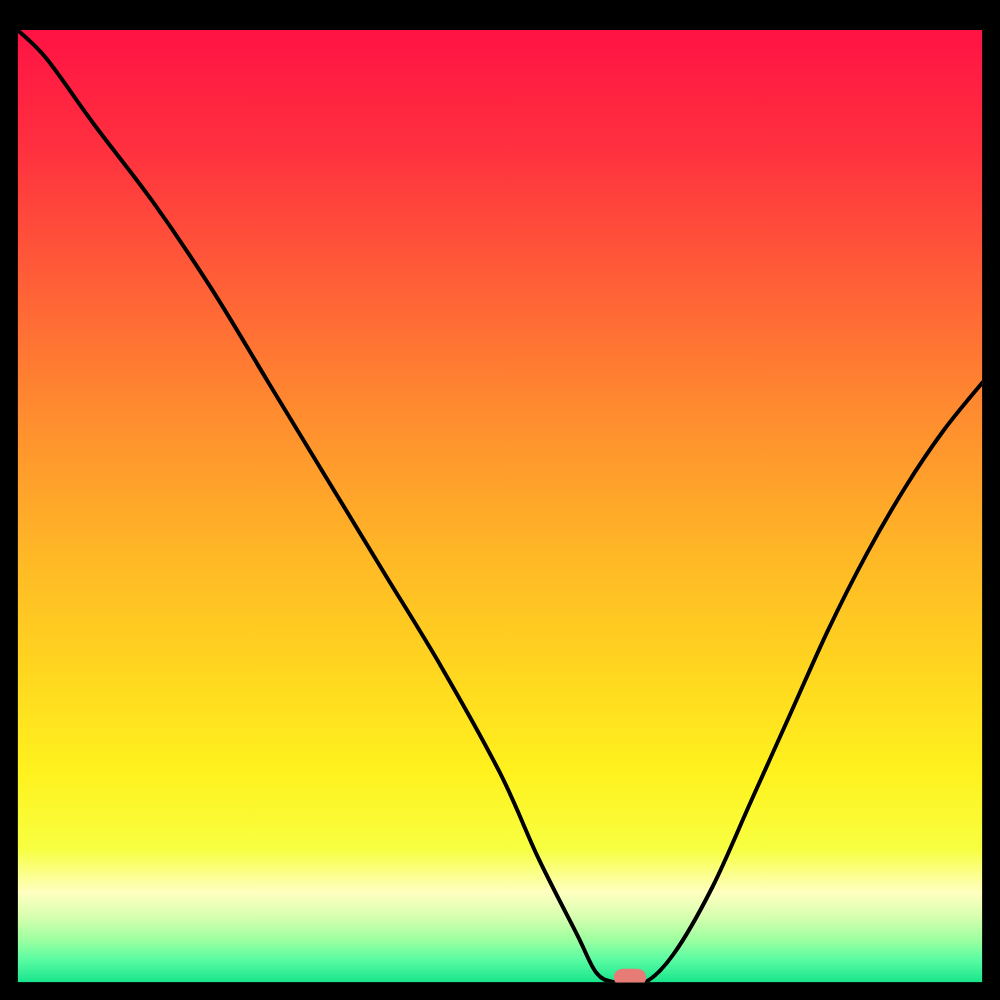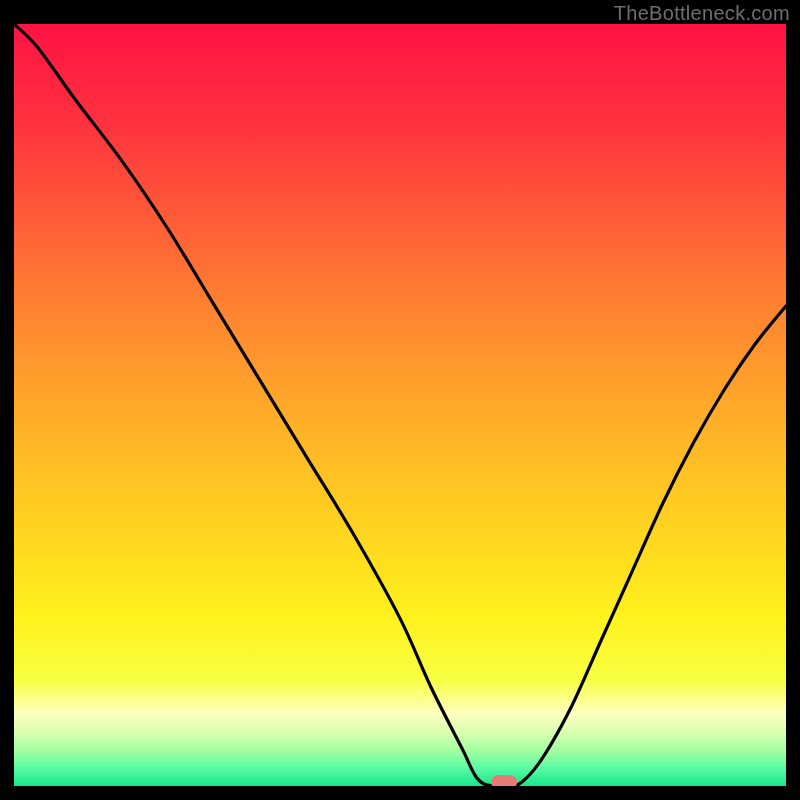--- a/index.html
+++ b/index.html
@@ -50,21 +50,20 @@
     background: #e77c77;
     transform: translate(-50%, -50%);
     z-index: 5;
   }
 </style>
 </head>
 <body>
 
 <div class="frame">
 
-  <div class="attribution">TheBottleneck.com</div>
 
   <div class="plot-area">
     <svg class="gradient-bg" viewBox="0 0 772 762" preserveAspectRatio="none" width="772" height="762">
       <defs>
         <linearGradient id="bgGrad" x1="0" y1="0" x2="0" y2="1">
             <stop offset="0%" stop-color="#ff1344"></stop>
             <stop offset="12%" stop-color="#ff2f3f"></stop>
             <stop offset="25%" stop-color="#ff5a38"></stop>
             <stop offset="40%" stop-color="#ff8b2f"></stop>
             <stop offset="55.00000000000001%" stop-color="#ffb726"></stop>

